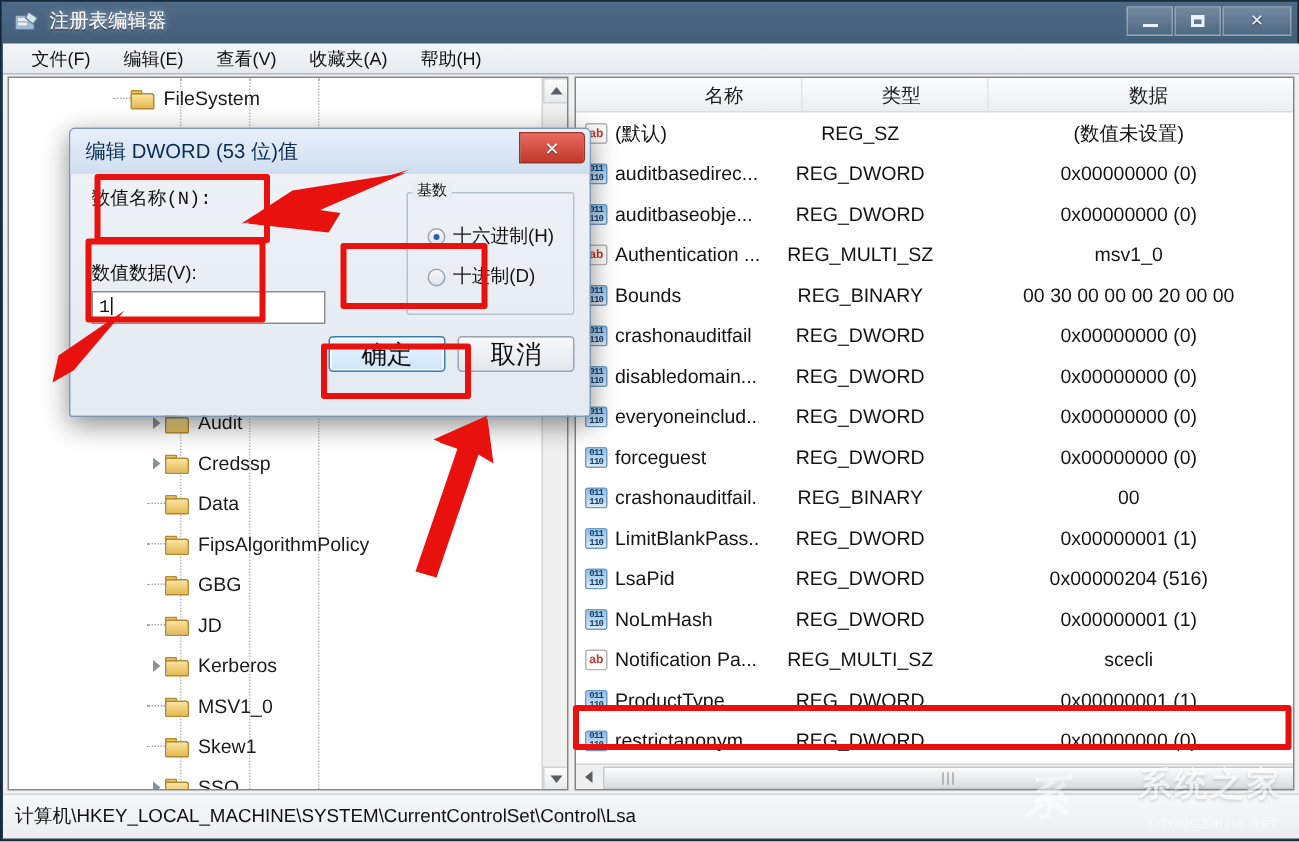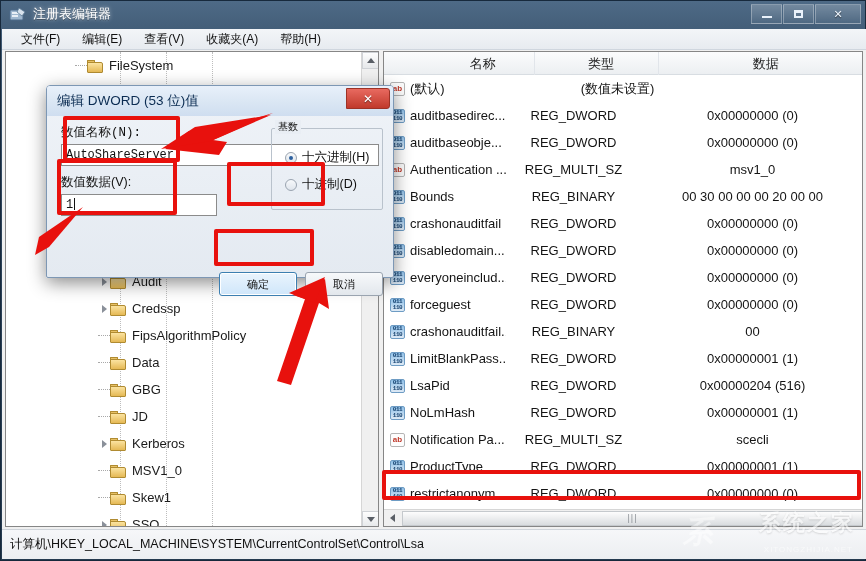--- a/index.html
+++ b/index.html
@@ -232,24 +232,24 @@
     width: 12px; height: 12px; border-radius: 50%;
     background: linear-gradient(180deg,#f7f9fb,#dfe5ec);
     border: 1px solid #9aa4b0; margin-right: 5px; position: relative; flex: 0 0 12px;
   }
   .radio.on::after {
     content: ''; position: absolute; left: 3px; top: 3px; width: 4px; height: 4px;
     border-radius: 50%; background: #2b5f9e;
   }
   .dlg-btn {
     position: absolute; height: 24px; width: 78px;
-    font-size: 11px; color: #111;
+    font-size: 17px; color: #111;
     display: flex; align-items: center; justify-content: center;
     background: linear-gradient(180deg,#f7f9fb,#e2e7ec);
-    border: 1px solid #9aa4b0; border-radius: 3px; margin-top: 48px;
+    border: 1px solid #9aa4b0; border-radius: 3px;
   }
   .dlg-btn.default {
     background: linear-gradient(180deg,#eaf4fd,#cfe6fa);
     border: 1px solid #3c7fb1;
     box-shadow: inset 0 0 0 1px #fff;
   }
 
   
   .redbox {
     position: absolute; border: 4px solid #e8110d; border-radius: 2px;
@@ -390,32 +390,32 @@
             </div>
             <div class="tree-row">
               <div style="flex: 0 0 92px; height: 27px;"></div>
               <div class="tree-exp">
                 <div class="dashes"></div>
               </div>
               <div class="folder">
                 <div class="ft"></div>
                 <div class="fb"></div>
               </div>
+              <span>Data</span>
+            </div>
+            <div class="tree-row">
+              <div style="flex: 0 0 92px; height: 27px;"></div>
+              <div class="tree-exp">
+                <div class="dashes"></div>
+              </div>
+              <div class="folder">
+                <div class="ft"></div>
+                <div class="fb"></div>
+              </div>
               <span>FipsAlgorithmPolicy</span>
-            </div>
-            <div class="tree-row">
-              <div style="flex: 0 0 92px; height: 27px;"></div>
-              <div class="tree-exp">
-                <div class="dashes"></div>
-              </div>
-              <div class="folder">
-                <div class="ft"></div>
-                <div class="fb"></div>
-              </div>
-              <span>Data</span>
             </div>
             <div class="tree-row">
               <div style="flex: 0 0 92px; height: 27px;"></div>
               <div class="tree-exp">
                 <div class="dashes"></div>
               </div>
               <div class="folder">
                 <div class="ft"></div>
                 <div class="fb"></div>
               </div>
@@ -492,20 +492,21 @@
           <div class="col-h col-name">名称</div>
           <div class="col-h col-type">类型</div>
           <div class="col-h col-data">数据</div>
         </div>
         <div class="list-body" id="list-body">
             <div class="row">
               <div class="cell-name">
                 <span class="vi ab">ab</span>
                 <span>(默认)</span>
               </div>
+              <div class="cell-type">REG_SZ</div>
               <div class="cell-data">(数值未设置)</div>
             </div>
             <div class="row">
               <div class="cell-name">
                 <span class="vi bin">
                   <b>011</b>
                   <b>110</b>
                 </span>
                 <span>auditbasedirec...</span>
               </div>
@@ -685,23 +686,20 @@
       <div class="status-text">计算机\HKEY_LOCAL_MACHINE\SYSTEM\CurrentControlSet\Control\Lsa</div>
     </div>
 
     <div class="dialog">
       <div class="dlg-title">
         <div class="dlg-title-text">编辑 DWORD (53 位)值</div>
         <div class="dlg-close">✕</div>
       </div>
       <div class="dlg-body">
         <div class="fld-label" style="left:14px; top:8px;font-family:Liberation Mono, monospace;">数值名称(N):</div>
-        <div class="fld-input" style="left:14px; top:28px; width:318px; height:22px;">
-          <span>AutoShareServer</span>
-        </div>
 
         <div class="fld-label" style="left:14px; top:58px;">数值数据(V):</div>
         <div class="fld-input" style="left:14px; top:78px; width:156px; height:22px;">
           <span>1</span><span class="caret"></span>
         </div>
 
         <div class="groupbox"></div>
         <div class="gb-title">基数</div>
 
         <div class="radio-row" style="left:238px; top:33px;">

